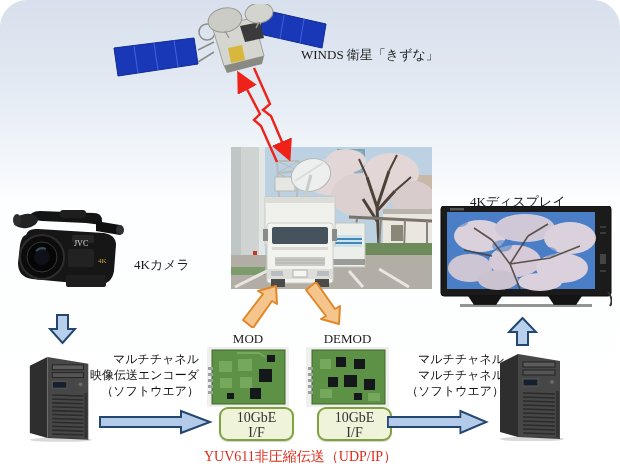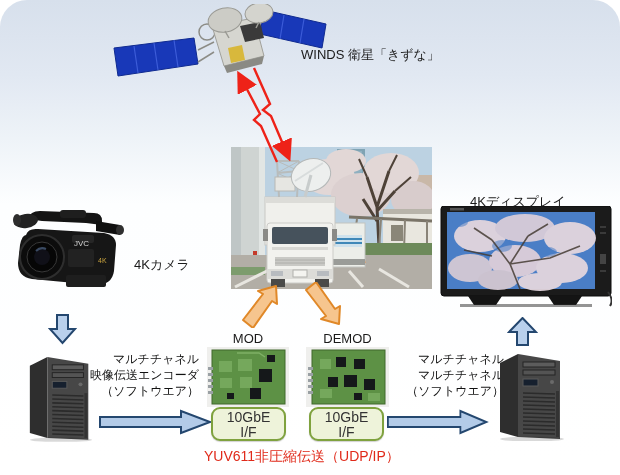--- a/index.html
+++ b/index.html
@@ -1,29 +1,29 @@
 <!DOCTYPE html>
 <html><head>
 <meta charset="utf-8">
 <style>
   html,body { margin:0; padding:0; background:#fff; }
   #canvas {
     position:relative; width:620px; height:463px; overflow:hidden;
     background:linear-gradient(180deg,#d7e0ec 0%,#e1e8f2 16%,#eef3f8 30%,#fdfeff 44%,#ffffff 100%);
-    font-family:Liberation Sans, sans-serif;
+    font-family:Liberation Serif, serif;
     border-radius:27px;
   }
   .abs { position:absolute; }
   .lbl { position:absolute; color:#1a1a1a; font-size:13px; white-space:nowrap; }
   .lbl-c { text-align:center; }
   .stack { position:absolute; font-size:12px; line-height:1.32; text-align:right; color:#111; white-space:nowrap; }
   .ifbox {
     position:absolute; box-sizing:border-box; border:2px solid #7fa23e; background:#eef3da;
     border-radius:9px; text-align:center; font-size:14px; line-height:1.1; color:#333;
-    padding-top:1px; box-shadow:0 1px 1px rgba(0,0,0,.18);
+    padding-top:1px; box-shadow:0 1px 1px rgba(0,0,0,.18);margin-left:8px;
   }
   .note { position:absolute; color:#e02a1a; font-size:14px; white-space:nowrap; }
   svg { display:block; }
 </style>
 </head>
 <body>
 
 <div id="canvas">
 
   <svg width="0" height="0" style="position:absolute" aria-hidden="true">

